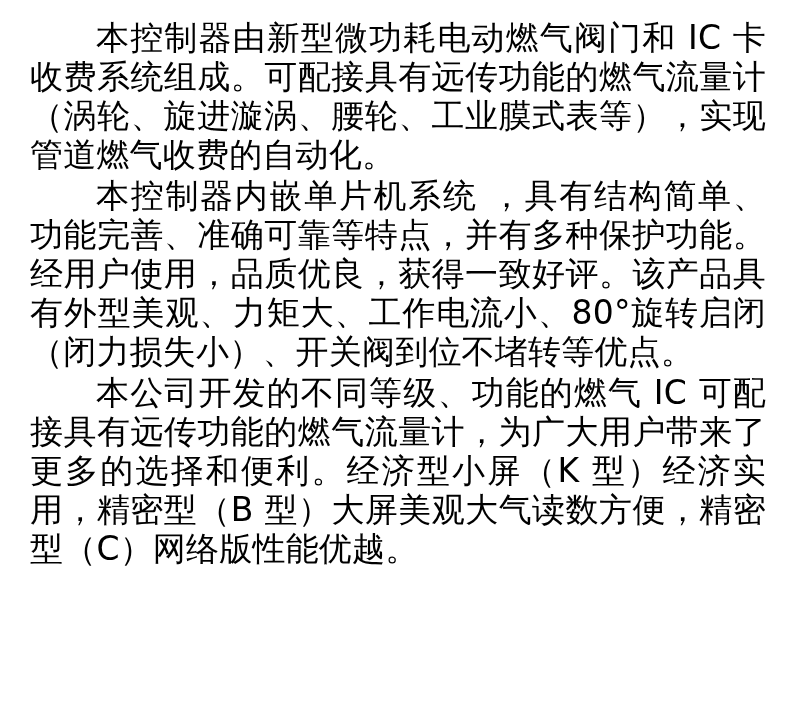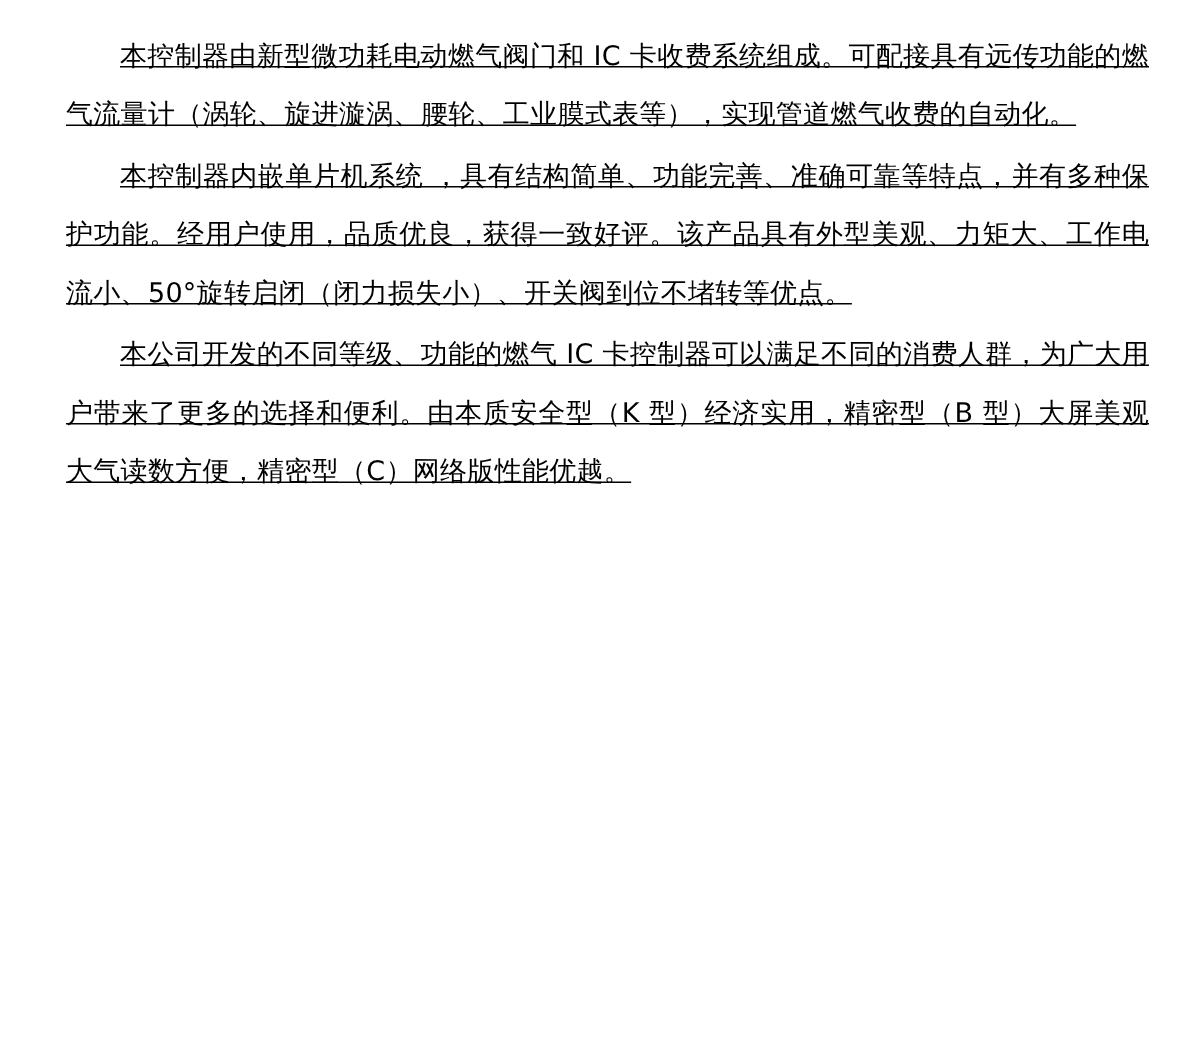--- a/index.html
+++ b/index.html
@@ -17,31 +17,30 @@
   .page {
     width: 800px;
     height: 701px;
     box-sizing: border-box;
     padding: 18px 34px 10px 28px;
     display: flex;
     flex-direction: column;
     justify-content: flex-start;
   }
   .para {
-    font-size: 18px;
+    font-size: 33px;
     line-height: 39px;
     text-align: justify;
     text-justify: inter-ideograph;
     text-indent: 2em;
-    margin: 0 0 2px 16px;
+    margin: 0 0 2px 2px;
     letter-spacing: 0.2px;
     word-break: break-all;
-    text-decoration: underline;
   }
 </style>
 </head>
 <body>
 
 <div class="page">
   <p class="para">本控制器由新型微功耗电动燃气阀门和 IC 卡收费系统组成。可配接具有远传功能的燃气流量计（涡轮、旋进漩涡、腰轮、工业膜式表等），实现管道燃气收费的自动化。</p>
-  <p class="para">本控制器内嵌单片机系统 ，具有结构简单、功能完善、准确可靠等特点，并有多种保护功能。经用户使用，品质优良，获得一致好评。该产品具有外型美观、力矩大、工作电流小、50°旋转启闭（闭力损失小）、开关阀到位不堵转等优点。</p>
-  <p class="para">本公司开发的不同等级、功能的燃气 IC 卡控制器可以满足不同的消费人群，为广大用户带来了更多的选择和便利。由本质安全型（K 型）经济实用，精密型（B 型）大屏美观大气读数方便，精密型（C）网络版性能优越。</p>
+  <p class="para">本控制器内嵌单片机系统 ，具有结构简单、功能完善、准确可靠等特点，并有多种保护功能。经用户使用，品质优良，获得一致好评。该产品具有外型美观、力矩大、工作电流小、80°旋转启闭（闭力损失小）、开关阀到位不堵转等优点。</p>
+  <p class="para">本公司开发的不同等级、功能的燃气 IC 可配接具有远传功能的燃气流量计，为广大用户带来了更多的选择和便利。经济型小屏（K 型）经济实用，精密型（B 型）大屏美观大气读数方便，精密型（C）网络版性能优越。</p>
 </div>
 
 </body></html>

